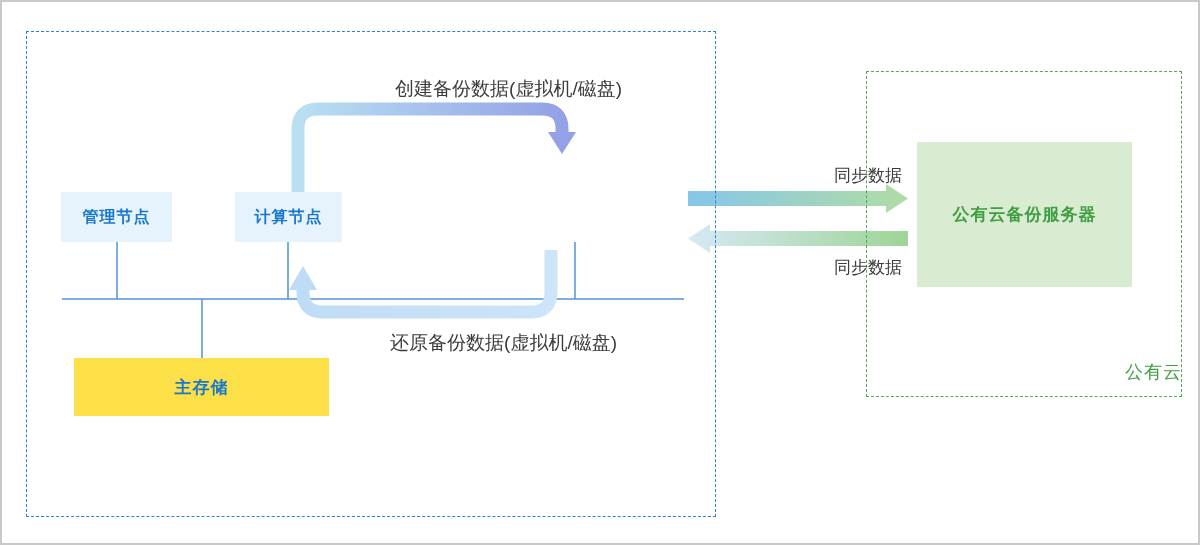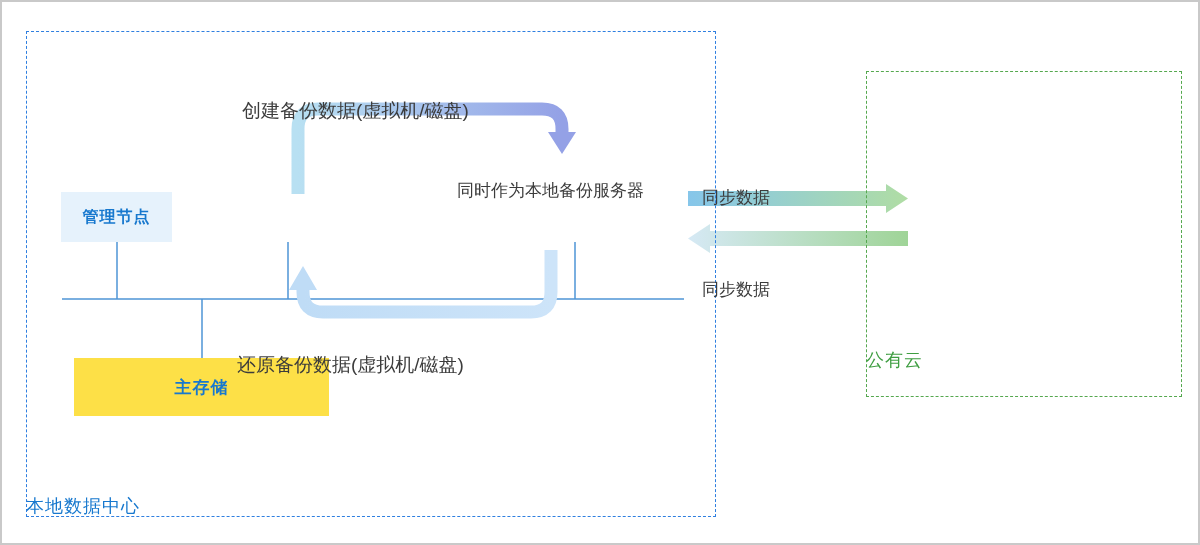--- a/index.html
+++ b/index.html
@@ -46,26 +46,25 @@
     color: #1a63c5; font-size: 17px;
   }
   .storage-node { left: 72px; top: 356px; width: 255px; height: 58px; font-size: 17px; background: #fde047; }
   .cloud-server {
     left: 915px; top: 140px; width: 215px; height: 145px;
     background: var(--green_fill, #d9ecd2);
     color: var(--green_text, #3f9e42);
     font-size: 17px;
   }
   .caption {
-    position: absolute; text-align: left;
+    position: absolute; text-align: right;
     color: var(--flow_text, #3c3c3c);
-    margin-top: 22px;
   }
   .dc-label     { left: 24px;  top: 470px; width: 690px; font-size: 18px; color: var(--node_text, #1778ce); letter-spacing: 1px; }
-  .cloud-label  { left: 864px; top: 324px; width: 316px; font-size: 18px; color: var(--green_text, #3f9e42); letter-spacing: 1px; }
+  .cloud-label  { left: 864px; top: 358px; width: 316px; font-size: 18px; color: var(--green_text, #3f9e42); letter-spacing: 1px; }
   .flow-create  { left: 240px; top: 74px;  width: 380px; font-size: 19px; }
   .flow-restore { left: 235px; top: 328px; width: 380px; font-size: 19px; }
   .registry-note{ left: 455px; top: 155px; width: 250px; font-size: 17px; }
   .sync-top-label    { left: 700px; top: 162px; width: 200px; font-size: 17px; }
   .sync-bottom-label { left: 700px; top: 254px; width: 200px; font-size: 17px; }
 </style>
 </head>
 <body>
 
 <div class="stage">
@@ -111,37 +110,41 @@
     <g>
       <polygon points="686,189 884,189 884,182 906,196.5 884,211 884,204 686,204" fill="url(#gSyncR)"></polygon>
     </g>
 
     <g>
       <polygon points="906,229 708,229 708,222 686,236.5 708,251 708,244 906,244" fill="url(#gSyncL)"></polygon>
     </g>
   </svg>
 
   <div class="dashed-box local-dc-box"></div>
-  <div class="caption dc-label">本地数据中心</div>
 
   <div class="dashed-box cloud-box"></div>
   <div class="caption cloud-label">公有云</div>
 
   <div class="node mgmt-node">
     <span>管理节点</span>
   </div>
 
+  <div class="node compute-node">
+    <span>计算节点</span>
+  </div>
 
 
-  <div class="caption registry-note">同时作为本地备份服务器</div>
 
   <div class="node storage-node">
     <span>主存储</span>
   </div>
 
+  <div class="node cloud-server">
+    <span>公有云备份服务器</span>
+  </div>
 
   <div class="caption flow-create">创建备份数据(虚拟机/磁盘)</div>
 
   <div class="caption flow-restore">还原备份数据(虚拟机/磁盘)</div>
 
   <div class="caption sync-top-label">同步数据</div>
 
   <div class="caption sync-bottom-label">同步数据</div>
 
 </div>

